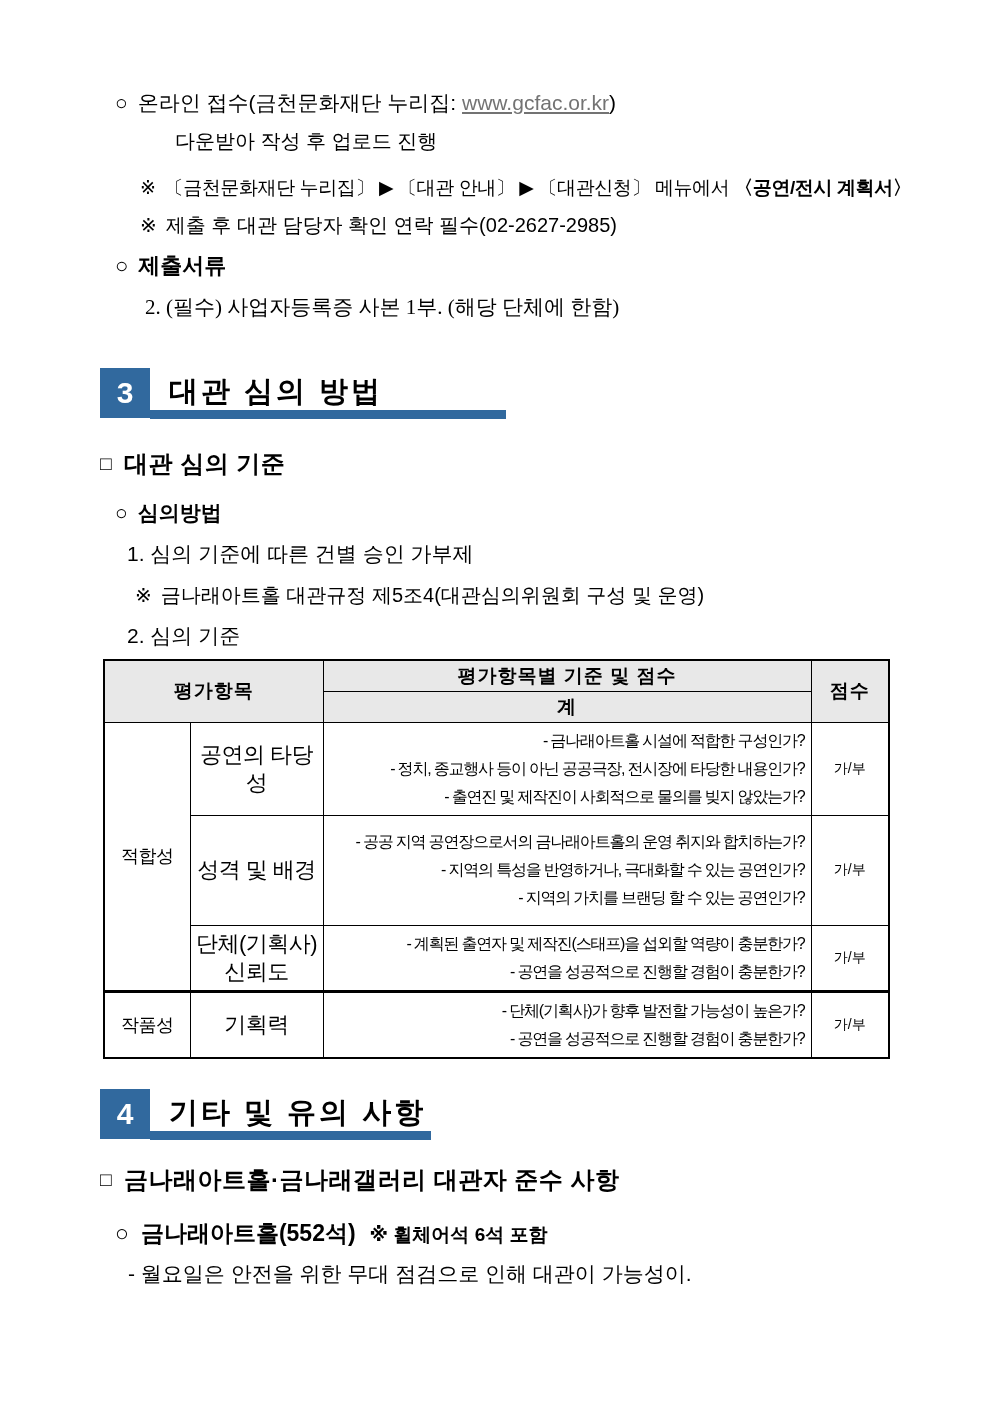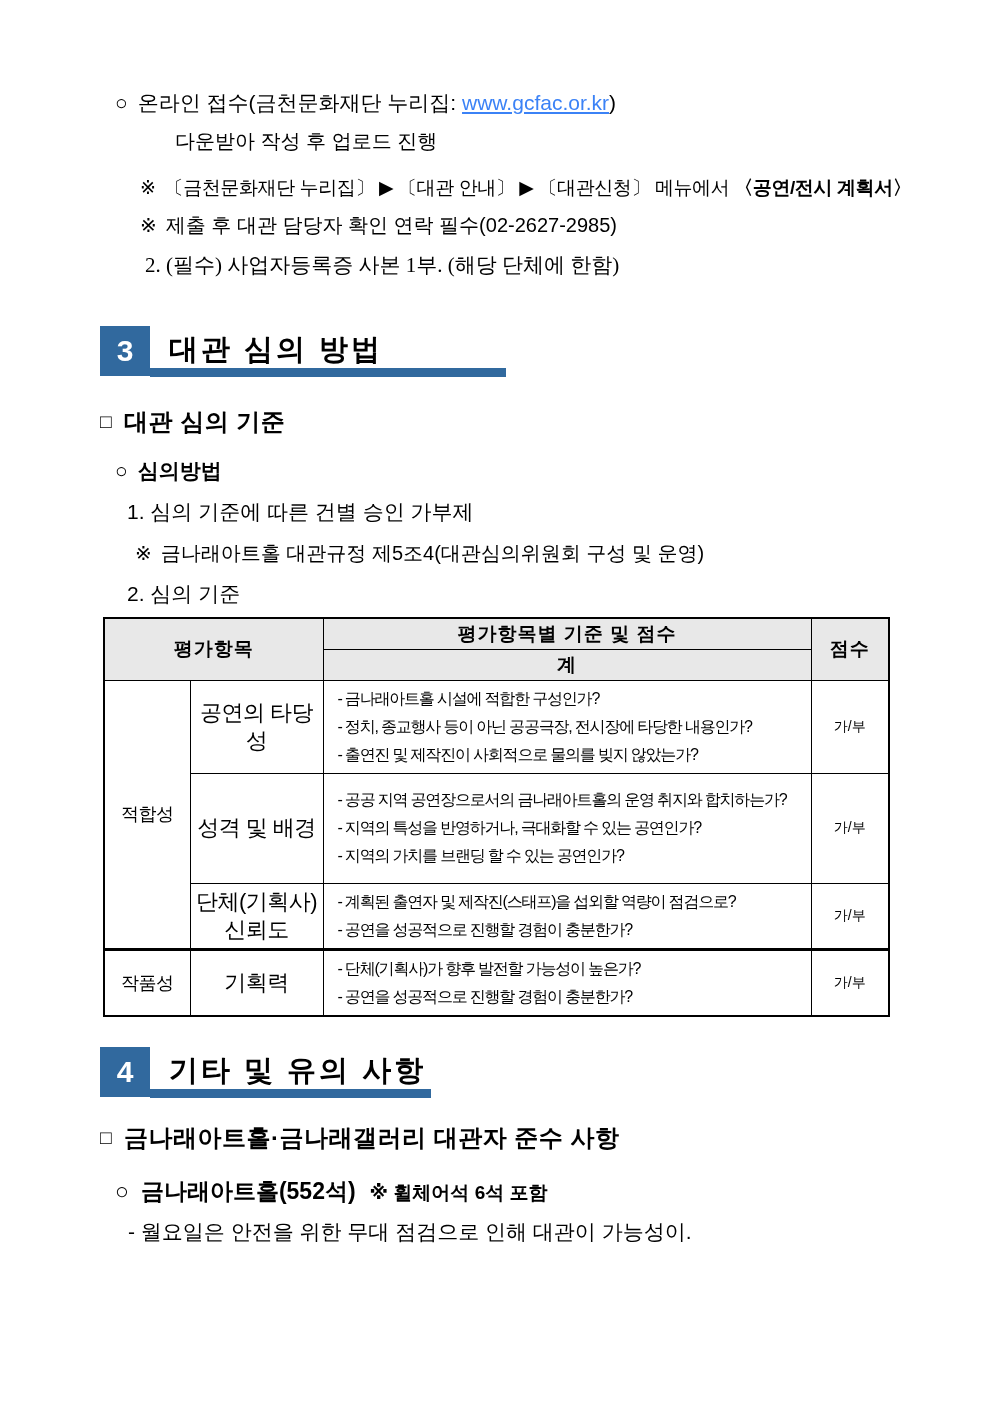--- a/index.html
+++ b/index.html
@@ -10,21 +10,21 @@
     font-family: "Liberation Sans", "DejaVu Sans", sans-serif;
     overflow: hidden;
   }
   .doc { position: relative; width: 992px; height: 1403px; padding-left: 100px; padding-right: 10px; }
 
   .row { display: block; white-space: nowrap; }
 
   
   .p-online { margin-top: 90px; padding-left: 15px; font-size: 21px; line-height: 26px; }
   .p-online .bullet { margin-right: 10px; }
-  .p-online a { color: #3b82f6; text-decoration: underline; }
+  .p-online a { color: #737373; text-decoration: underline; }
   .p-note1 { margin-top: 22px; padding-left: 40px; font-size: 19px; line-height: 24px; letter-spacing: -0.4px; }
   .p-note1 .bold-part { font-weight: bold; }
   .p-cont { margin-top: 13px; padding-left: 75px; font-size: 20px; line-height: 25px; }
   .p-note2 { margin-top: 13px; padding-left: 40px; font-size: 20px; line-height: 25px; }
   .note-bullet { margin-right: 9px; }
   .p-docs-title { margin-top: 14px; padding-left: 15px; font-size: 22px; line-height: 28px; font-weight: bold; }
   .p-docs-title .bullet { font-weight: normal; margin-right: 10px; }
   .p-num { margin-top: 12px; padding-left: 45px; font-size: 21px; line-height: 26px; }
   .p-num2 { margin-top: 14px; padding-left: 45px; font-size: 21px; line-height: 26px; font-family: Liberation Serif, serif; }
 
@@ -57,21 +57,21 @@
   table.eval { margin-top: 10px; margin-left: 3px; border-collapse: collapse; table-layout: fixed; width: 785px; border: 2px solid #000; }
   table.eval td { border: 1px solid #000; overflow: hidden; }
   table.eval thead td {
     background: #E8E8E8; font-weight: bold; font-size: 19px;
     text-align: center; height: 31px; letter-spacing: 1px;
   }
   td.dbl { border-bottom: 4px double #000; }
   td.cat { text-align: center; font-size: 18px; letter-spacing: -0.5px; }
   td.sub { text-align: center; font-size: 22px; letter-spacing: -0.5px; line-height: 28px; }
   td.crit { text-align: left; padding: 4px 6px 4px 14px; }
-  td.crit .crit-line { font-size: 16px; line-height: 28px; letter-spacing: -1.2px; white-space: nowrap; }
+  td.crit .crit-line { font-size: 16px; line-height: 28px; letter-spacing: -1.2px; white-space: nowrap; text-align: right; }
   td.score { text-align: center; font-size: 14px; }
   tr.r1 { height: 88px; }
   tr.r2 { height: 110px; }
   tr.r3 { height: 64px; }
   tr.r4 { height: 58px; }
   tr.r4 td { border-top: 3px solid #000; }
 
   
   .h-square.b2 { margin-top: 25px; }
   .h-hall { margin-top: 22px; padding-left: 15px; font-size: 23px; line-height: 29px; font-weight: bold; }
@@ -90,20 +90,23 @@
 
   <div class="row p-cont">다운받아 작성 후 업로드 진행</div>
   <div class="row p-note1">
     <span class="note-bullet">※</span><span>〔금천문화재단 누리집〕 ▶ 〔대관 안내〕 ▶ 〔대관신청〕 메뉴에서 </span><span class="bold-part">〈공연/전시 계획서〉</span>
   </div>
 
   <div class="row p-note2">
     <span class="note-bullet">※</span><span>제출 후 대관 담당자 확인 연락 필수(02-2627-2985)</span>
   </div>
 
+  <div class="row p-docs-title">
+    <span class="bullet">○</span><span>제출서류</span>
+  </div>
   <div class="row p-num2">2. (필수) 사업자등록증 사본 1부. (해당 단체에 한함)</div>
 
   <div class="sec-header">
     <div class="num-box">3</div>
     <div class="bar bar-s3"></div>
     <div class="sec-title">대관 심의 방법</div>
   </div>
 
   <div class="row h-square">
     <span class="sq">□</span><span>대관 심의 기준</span>
@@ -154,21 +157,21 @@
           <div class="crit-line">- 지역의 가치를 브랜딩 할 수 있는 공연인가?</div>
         </td>
         <td class="score">가/부</td>
       </tr>
       <tr class="r3">
         <td class="sub">
           <div>단체(기획사)</div>
           <div>신뢰도</div>
         </td>
         <td class="crit">
-          <div class="crit-line">- 계획된 출연자 및 제작진(스태프)을 섭외할 역량이 점검으로?</div>
+          <div class="crit-line">- 계획된 출연자 및 제작진(스태프)을 섭외할 역량이 충분한가?</div>
           <div class="crit-line">- 공연을 성공적으로 진행할 경험이 충분한가?</div>
         </td>
         <td class="score">가/부</td>
       </tr>
       <tr class="r4">
         <td class="cat">작품성</td>
         <td class="sub">기획력</td>
         <td class="crit">
           <div class="crit-line">- 단체(기획사)가 향후 발전할 가능성이 높은가?</div>
           <div class="crit-line">- 공연을 성공적으로 진행할 경험이 충분한가?</div>

